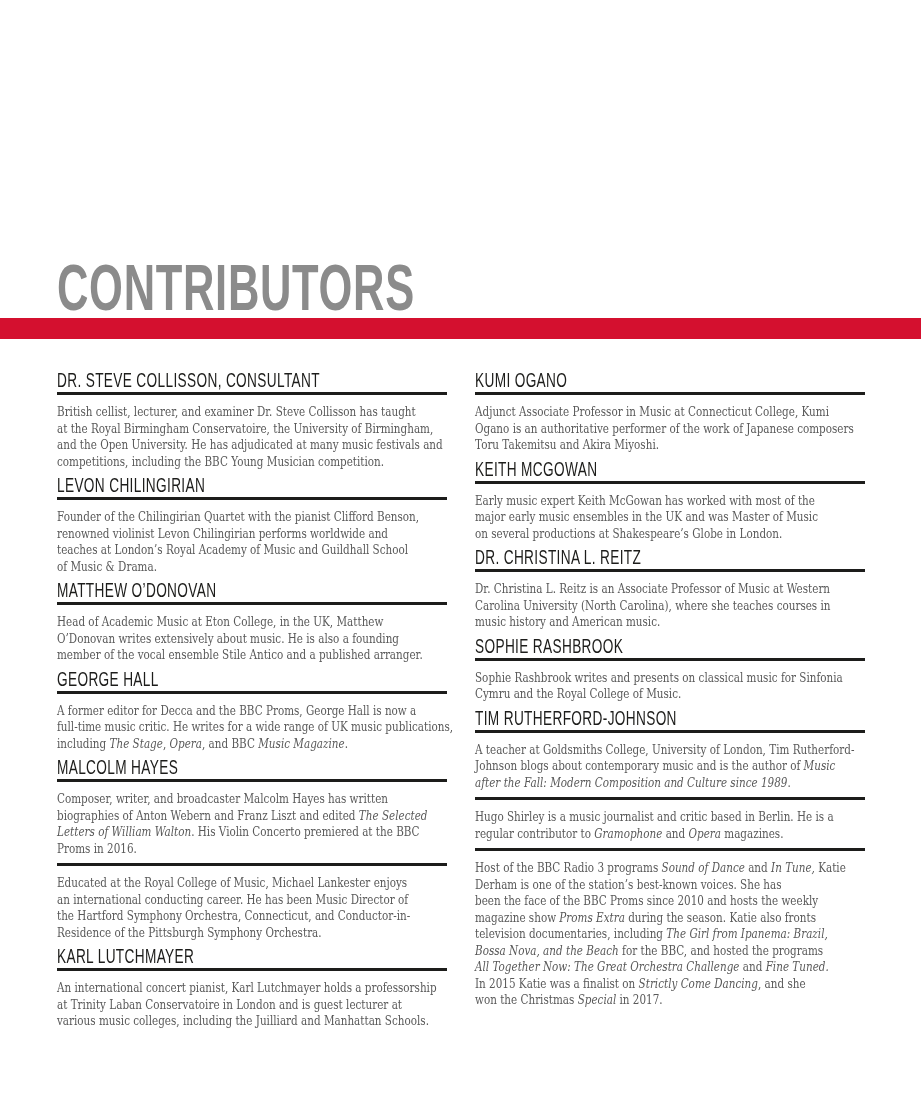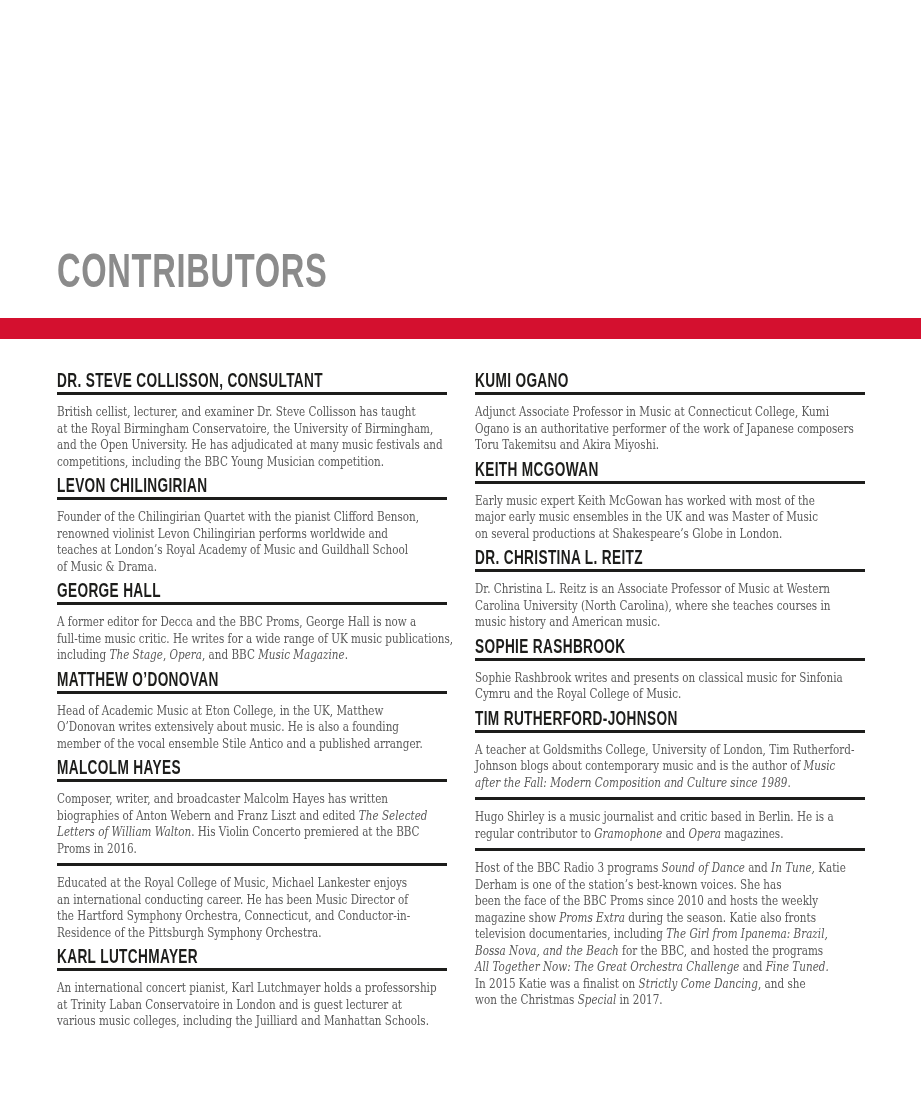--- a/index.html
+++ b/index.html
@@ -4,40 +4,40 @@
 <style>
   html, body { margin: 0; padding: 0; }
   body {
     width: 921px; height: 1100px;
     background: #ffffff;
     position: relative;
     overflow: hidden;
     font-family: "DejaVu Serif", serif;
   }
   .page-title {
-    position: absolute; left: 57px; top: 247px;
+    position: absolute; left: 57px; top: 264px;
     font-family: "Liberation Sans", sans-serif;
     font-weight: bold;
-    font-size: 48px; line-height: 48px;
+    font-size: 64px; line-height: 48px;
     color: #8b8b8b;
     white-space: nowrap;
   }
   .condense-title { display: inline-block; transform: scaleX(0.68); transform-origin: left top; letter-spacing: 1px; }
   .red-bar {
     position: absolute; left: 0; top: 318px;
     width: 921px; height: 21px;
     background: #d4102f;
   }
   .col { position: absolute; top: 371px; width: 390px; }
   .col-left { left: 57px; }
   .col-right { left: 475px; }
   .section { margin-bottom: 7px; }
   .section-heading {
     font-family: "Liberation Sans", sans-serif;
-    font-weight: bold;
+    font-weight: normal;
     font-size: 19.5px; line-height: 18px;
     color: #1d1d1b;
     white-space: nowrap;
     height: 18px;
   }
   .condense-h { display: inline-block; transform: scaleX(0.70); transform-origin: left bottom; letter-spacing: 0.5px; }
   .rule { height: 3px; background: #1d1d1b; margin: 3px 0 8px 0; width: 390px; }
   .bio {
     width: 507px;
     transform: scaleX(0.77); transform-origin: left top;
@@ -78,39 +78,39 @@
     <div class="bio">
         <div class="line">Founder of the Chilingirian Quartet with the pianist Clifford Benson,</div>
         <div class="line">renowned violinist Levon Chilingirian performs worldwide and</div>
         <div class="line">teaches at London’s Royal Academy of Music and Guildhall School</div>
         <div class="line">of Music &amp; Drama.</div>
       </div>
   </div>
 
   <div class="section">
     <div class="section-heading">
+      <span class="condense-h">MATTHEW O’DONOVAN</span>
+    </div>
+    <div class="rule"></div>
+    <div class="bio">
+        <div class="line">Head of Academic Music at Eton College, in the UK, Matthew</div>
+        <div class="line">O’Donovan writes extensively about music. He is also a founding</div>
+        <div class="line">member of the vocal ensemble Stile Antico and a published arranger.</div>
+      </div>
+  </div>
+
+  <div class="section">
+    <div class="section-heading">
       <span class="condense-h">GEORGE HALL</span>
     </div>
     <div class="rule"></div>
     <div class="bio">
         <div class="line">A former editor for Decca and the BBC Proms, George Hall is now a</div>
         <div class="line">full-time music critic. He writes for a wide range of UK music publications,</div>
         <div class="line">including <em>The Stage</em>, <em>Opera</em>, and BBC <em>Music Magazine</em>.</div>
-      </div>
-  </div>
-
-  <div class="section">
-    <div class="section-heading">
-      <span class="condense-h">MATTHEW O’DONOVAN</span>
-    </div>
-    <div class="rule"></div>
-    <div class="bio">
-        <div class="line">Head of Academic Music at Eton College, in the UK, Matthew</div>
-        <div class="line">O’Donovan writes extensively about music. He is also a founding</div>
-        <div class="line">member of the vocal ensemble Stile Antico and a published arranger.</div>
       </div>
   </div>
 
   <div class="section">
     <div class="section-heading">
       <span class="condense-h">MALCOLM HAYES</span>
     </div>
     <div class="rule"></div>
     <div class="bio">
         <div class="line">Composer, writer, and broadcaster Malcolm Hayes has written</div>

